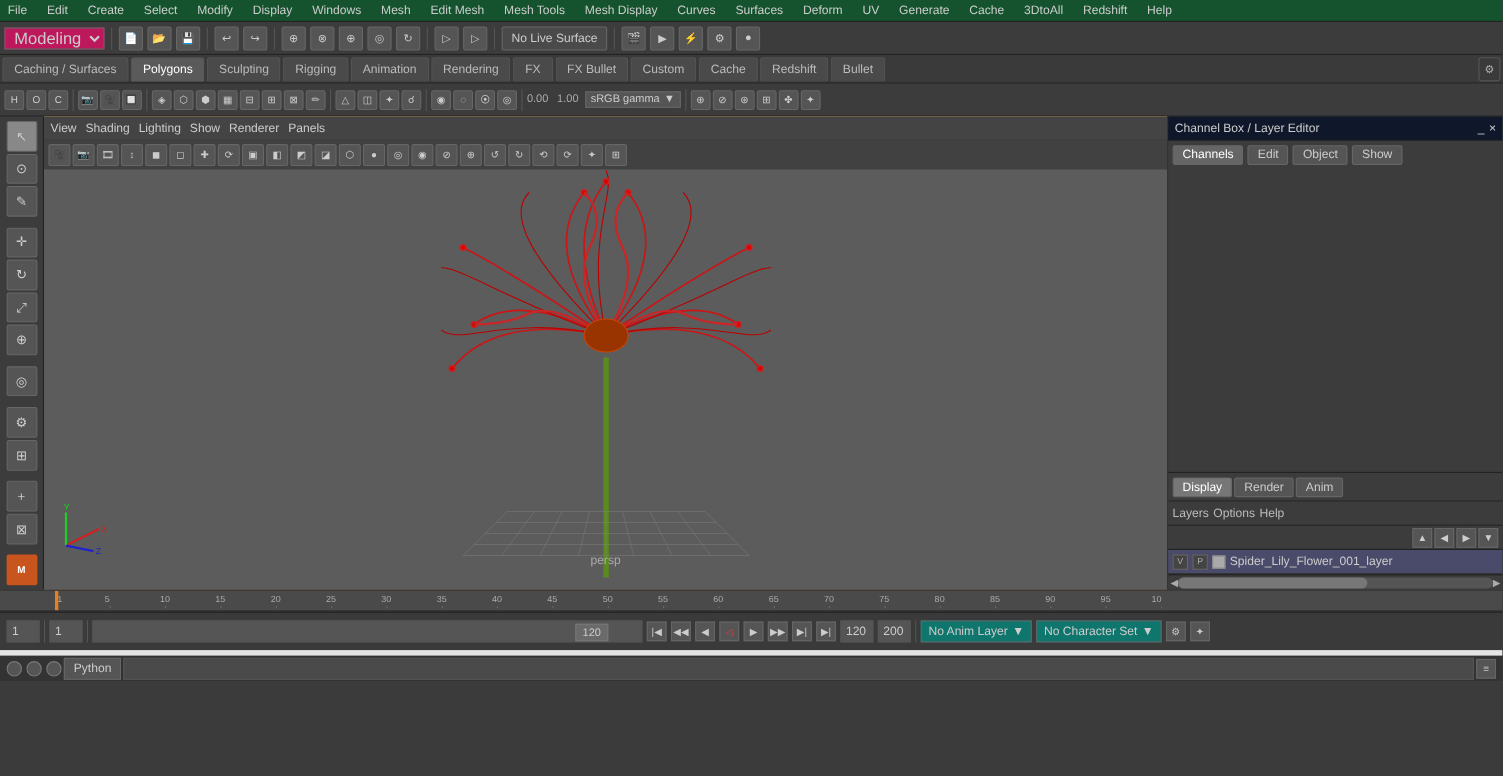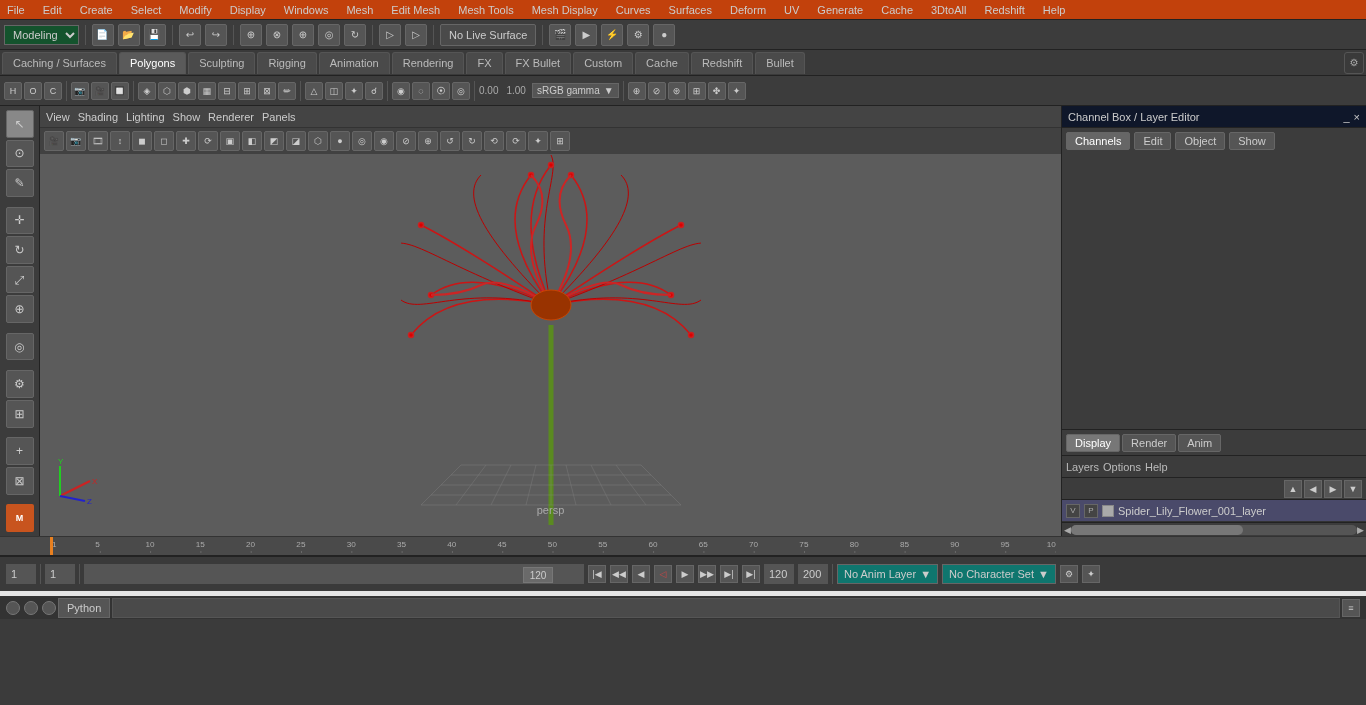--- a/index.html
+++ b/index.html
@@ -11,21 +11,21 @@
       font-size: 11px;
       color: #ccc;
       overflow: hidden;
       user-select: none;
     }
 
     
     #menu-bar {
       display: flex;
       align-items: center;
-      background: #c2410c;
+      background: #14532d;
       height: 20px;
       padding: 0 4px;
       gap: 12px;
       border-bottom: 1px solid #222;
     }
     .menu-item {
       color: #ccc;
       font-size: 11px;
       cursor: pointer;
       white-space: nowrap;
@@ -36,24 +36,24 @@
     #toolbar1 {
       display: flex;
       align-items: center;
       background: #3c3c3c;
       height: 30px;
       padding: 0 4px;
       gap: 4px;
       border-bottom: 1px solid #222;
     }
     .toolbar-select {
-      background: #14532d;
-      color: #ccc;
-      border: 1px solid #666;
-      font-size: 11px;
+      background: #be185d;
+      color: #ccc;
+      border: 1px solid #666;
+      font-size: 15px;
       height: 20px;
       padding: 0 4px;
       cursor: pointer;
     }
     .tb-btn {
       background: #555;
       border: 1px solid #666;
       color: #ccc;
       width: 22px;
       height: 22px;

